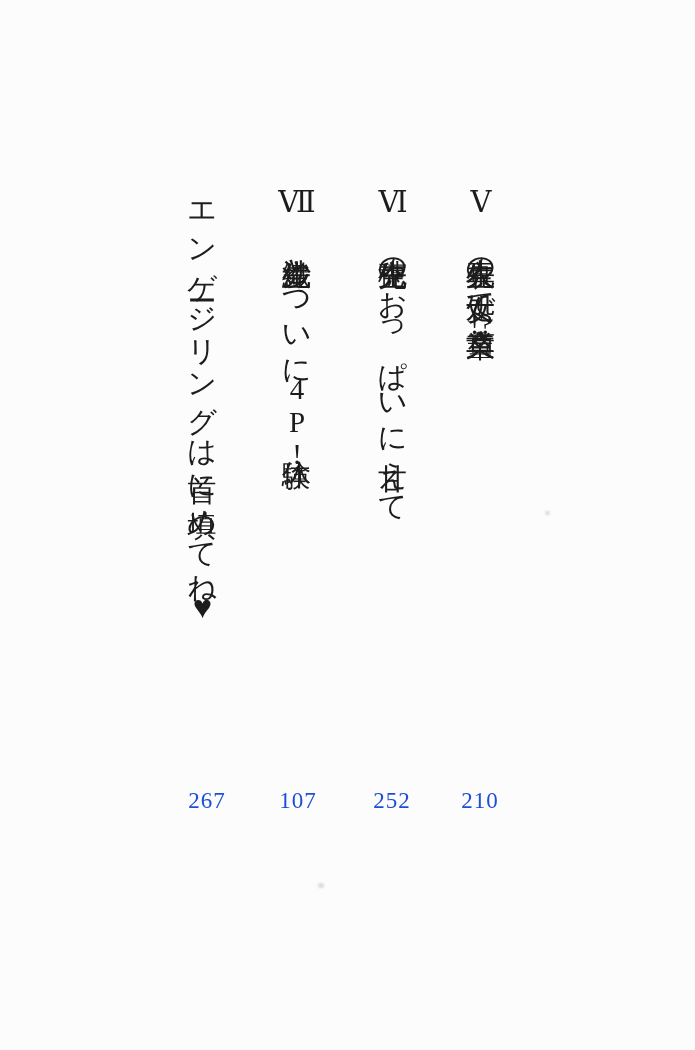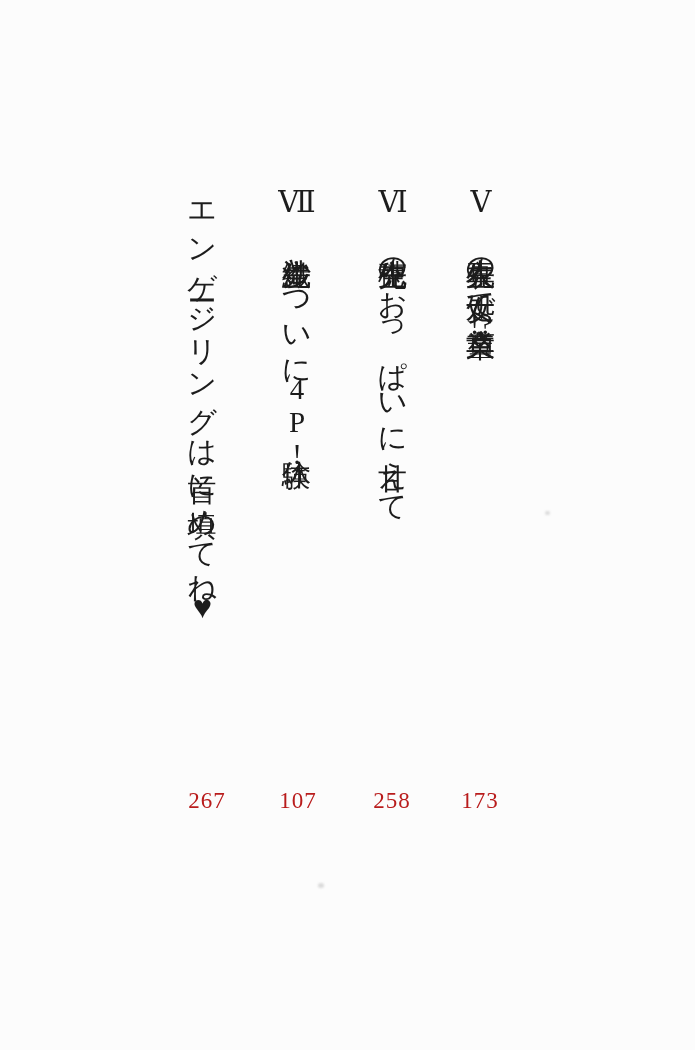--- a/index.html
+++ b/index.html
@@ -51,21 +51,21 @@
   }
 
   
   .page-number {
     position: absolute;
     top: 789px;
     transform: translateX(-50%);
     font-size: 23px;
     line-height: 1;
     letter-spacing: 1px;
-    color: #b91c1c;
+    color: #1d4ed8;
   }
   .pn-267 { left: 207px; }
   .pn-221 { left: 298px; }
   .pn-174 { left: 392px; }
   .pn-141 { left: 480px; }
 
   
   .speck {
     position: absolute;
     border-radius: 50%;
@@ -89,21 +89,21 @@
   </div>
 
   <div class="toc-column col-ch7">
     <span class="chapter-numeral">Ⅶ</span><span>沙織先生とついに</span><span class="upright">4P</span><span>体験</span><span class="tcy">!</span>
   </div>
 
   <div class="toc-column col-ep">
     <span>エンゲージリングは首に填めてね</span><span class="heart">♥</span>
   </div>
 
-  <div class="page-number pn-141">173</div>
-  <div class="page-number pn-174">258</div>
+  <div class="page-number pn-141">210</div>
+  <div class="page-number pn-174">252</div>
   <div class="page-number pn-221">107</div>
   <div class="page-number pn-267">267</div>
 
   <div class="speck speck-1"></div>
   <div class="speck speck-2"></div>
 
 </div>
 
 </body></html>

